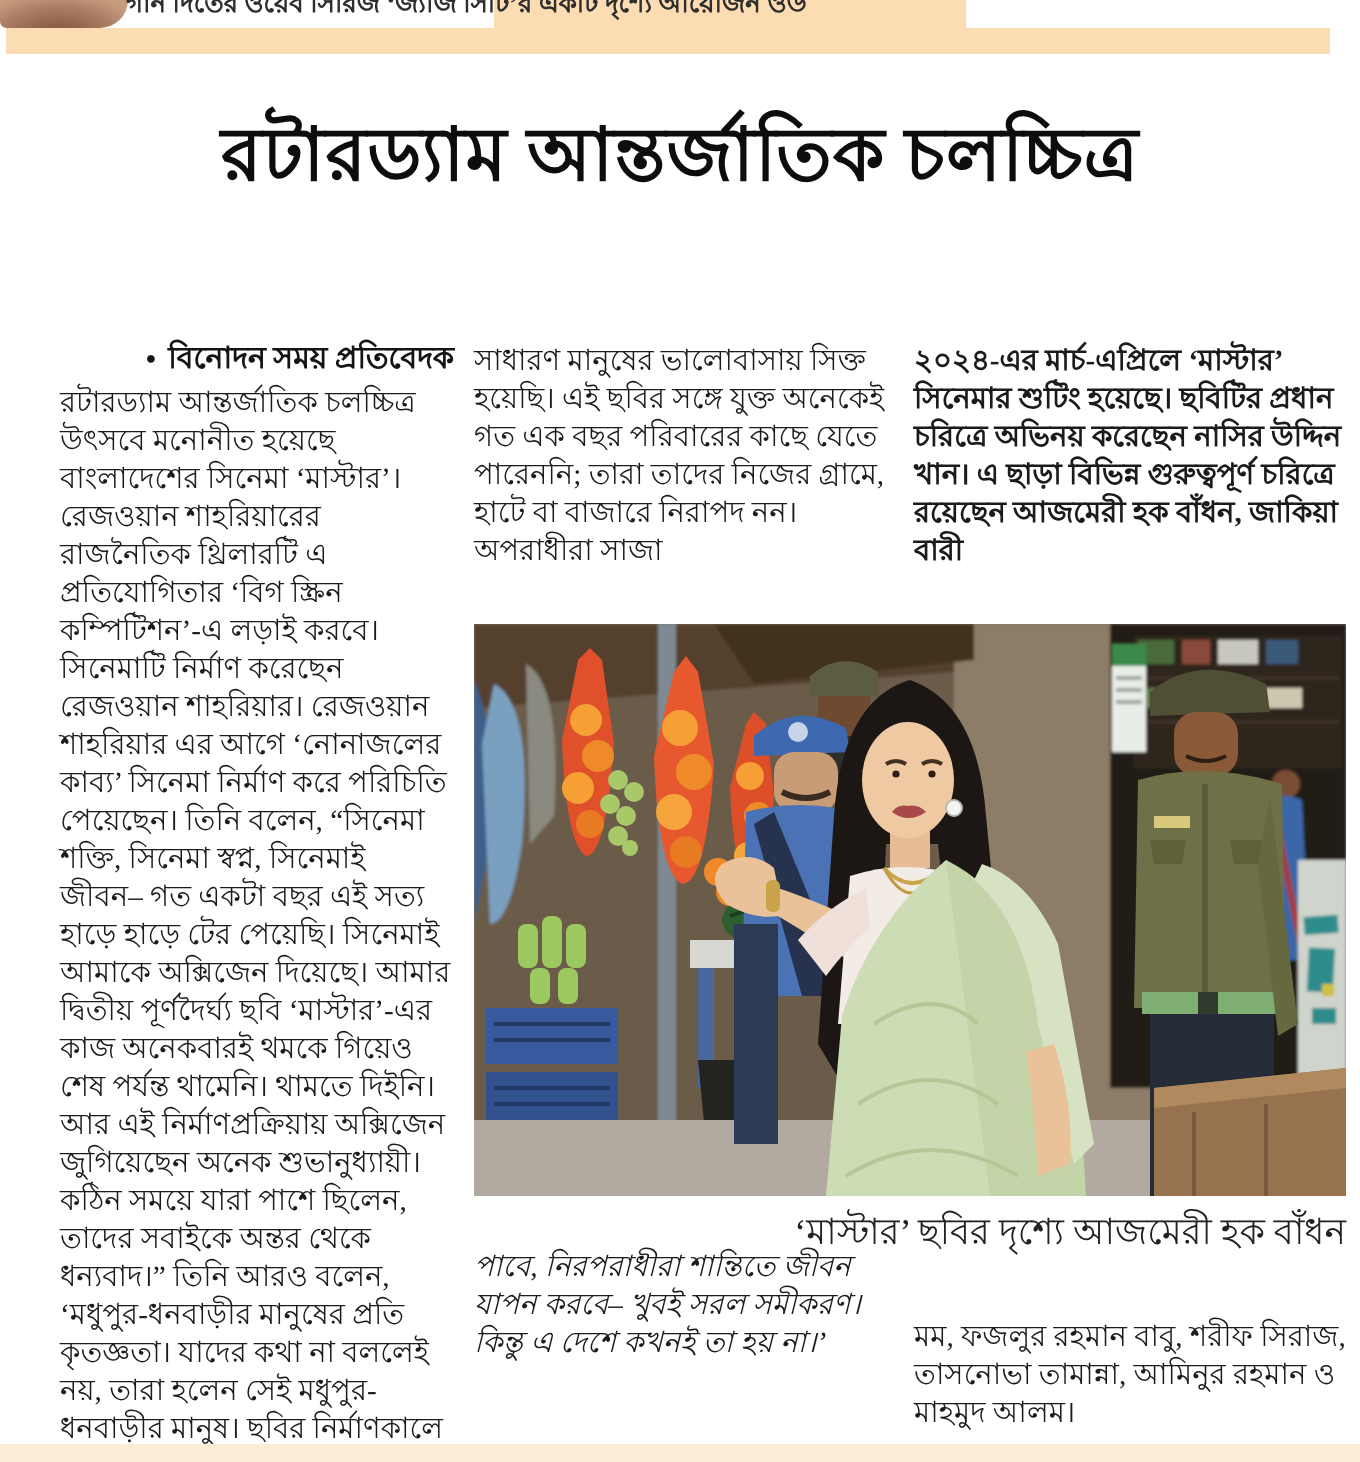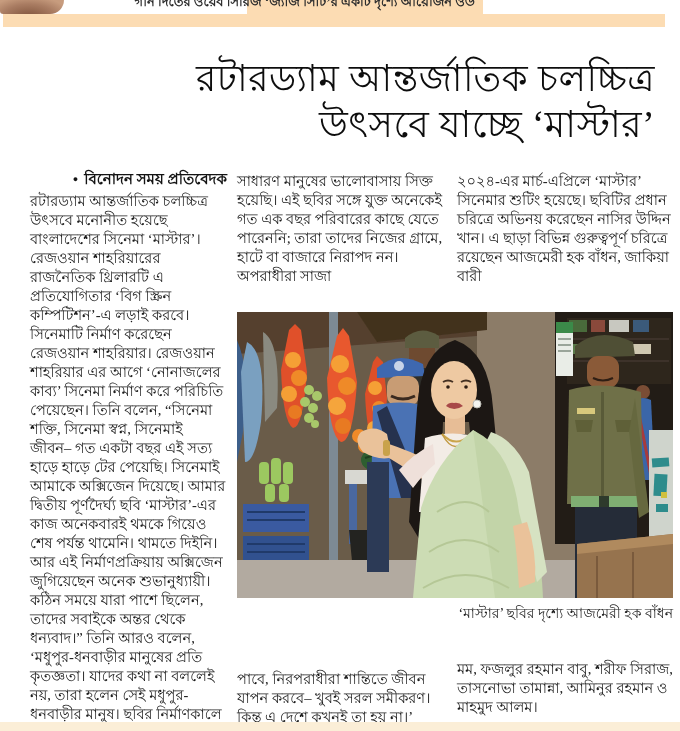--- a/index.html
+++ b/index.html
@@ -6,21 +6,20 @@
   body{
     width:680px;height:731px;position:relative;overflow:hidden;
     background:#ffffff;
     font-family:"Liberation Serif", serif;
     color:#1b1b1b;
   }
   
   .topstrip-clip{
     position:absolute;left:63px;top:0;width:412px;height:11px;
     overflow:hidden;
-    text-align:right;
   }
   .topstrip-clip .strip-text{
     display:block;margin-top:-8px;
     font-size:13px;font-weight:600;color:#2e2e2e;white-space:nowrap;
   }
   .topstrip-highlight{
     position:absolute;left:247px;top:0;width:236px;height:14px;
     background:#fcdcb3;z-index:-1;
   }
   .top-left-fragment{
@@ -32,56 +31,55 @@
     position:absolute;left:3px;top:14px;width:662px;height:13px;
     background:#fcdcb3;
   }
   .bottom-band{
     position:absolute;left:0;top:722px;width:680px;height:9px;
     background:#fbeed7;
   }
   
   .headline{
     position:absolute;left:25px;top:56px;width:630px;
-    text-align:right;font-weight:400;color:#0d0d0d;
+    text-align:center;font-weight:700;color:#0d0d0d;
     font-size:37px;line-height:46px;letter-spacing:.5px;
   }
   
   .col{position:absolute;font-size:14.6px;line-height:19px;text-align:left;color:#1b1b1b;}
   .col-1{left:30px;top:170px;width:197px;}
   .col-2-top{left:237px;top:172px;width:214px;}
-  .col-3-top{left:457px;top:172px;width:217px;}
-  .col-2-bottom{left:237px;top:670px;width:214px;}
+  .col-3-top{left:457px;top:172px;width:217px;font-weight:bold;}
+  .col-2-bottom{left:237px;top:625px;width:214px;font-style:italic;}
   .col-3-bottom{left:457px;top:660px;width:217px;}
   .byline{font-size:15px;font-weight:700;margin:0 0 3px 0;color:#141414;text-align:right;}
   .byline .bullet{font-size:9px;vertical-align:2px;margin-right:6px;}
   
   .photo-wrap{
     position:absolute;left:237px;top:312px;width:436px;height:286px;
     overflow:hidden;background:#8a7a66;
   }
   .photo-caption{
     position:absolute;left:237px;top:602px;width:436px;
-    font-size:14px;text-align:right;color:#222;
+    font-size:18px;text-align:right;color:#222;
   }
   svg{display:block;}
 </style>
 </head>
 <body>
 
 <div class="top-left-fragment"></div>
 <div class="topstrip-highlight"></div>
 <div class="topstrip-clip">
   <span class="strip-text">গান দিতের ওয়েব সিরিজ ‘জ্যাজ সিটি’র একটি দৃশ্যে আয়োজন ওউ</span>
 </div>
 <div class="accent-band"></div>
 
 <div class="headline">
   <div>রটারড্যাম আন্তর্জাতিক চলচ্চিত্র</div>
-  <div>উৎসবে যাচ্ছে ‘মাস্টার’</div>
 </div>
 
 <div class="col col-1">
   <p class="byline"><span class="bullet">●</span><span>বিনোদন সময় প্রতিবেদক</span></p>
   <span>রটারড্যাম আন্তর্জাতিক চলচ্চিত্র উৎসবে মনোনীত হয়েছে বাংলাদেশের সিনেমা ‘মাস্টার’। রেজওয়ান শাহরিয়ারের রাজনৈতিক থ্রিলারটি এ প্রতিযোগিতার ‘বিগ স্ক্রিন কম্পিটিশন’-এ লড়াই করবে। সিনেমাটি নির্মাণ করেছেন রেজওয়ান শাহরিয়ার। রেজওয়ান শাহরিয়ার এর আগে ‘নোনাজলের কাব্য’ সিনেমা নির্মাণ করে পরিচিতি পেয়েছেন। তিনি বলেন, “সিনেমা শক্তি, সিনেমা স্বপ্ন, সিনেমাই জীবন– গত একটা বছর এই সত্য হাড়ে হাড়ে টের পেয়েছি। সিনেমাই আমাকে অক্সিজেন দিয়েছে। আমার দ্বিতীয় পূর্ণদৈর্ঘ্য ছবি ‘মাস্টার’-এর কাজ অনেকবারই থমকে গিয়েও শেষ পর্যন্ত থামেনি। থামতে দিইনি। আর এই নির্মাণপ্রক্রিয়ায় অক্সিজেন জুগিয়েছেন অনেক শুভানুধ্যায়ী। কঠিন সময়ে যারা পাশে ছিলেন, তাদের সবাইকে অন্তর থেকে ধন্যবাদ।” তিনি আরও বলেন, ‘মধুপুর-ধনবাড়ীর মানুষের প্রতি কৃতজ্ঞতা। যাদের কথা না বললেই নয়, তারা হলেন সেই মধুপুর-ধনবাড়ীর মানুষ। ছবির নির্মাণকালে আমরা দুই মাস ছিলাম ওখানে। প্রতিদিনই রাস্তাঘাটে, ঘরে-বাইরে</span>
 </div>
 
 <div class="col col-2-top">
   <span>সাধারণ মানুষের ভালোবাসায় সিক্ত হয়েছি। এই ছবির সঙ্গে যুক্ত অনেকেই গত এক বছর পরিবারের কাছে যেতে পারেননি; তারা তাদের নিজের গ্রামে, হাটে বা বাজারে নিরাপদ নন। অপরাধীরা সাজা</span>
 </div>

